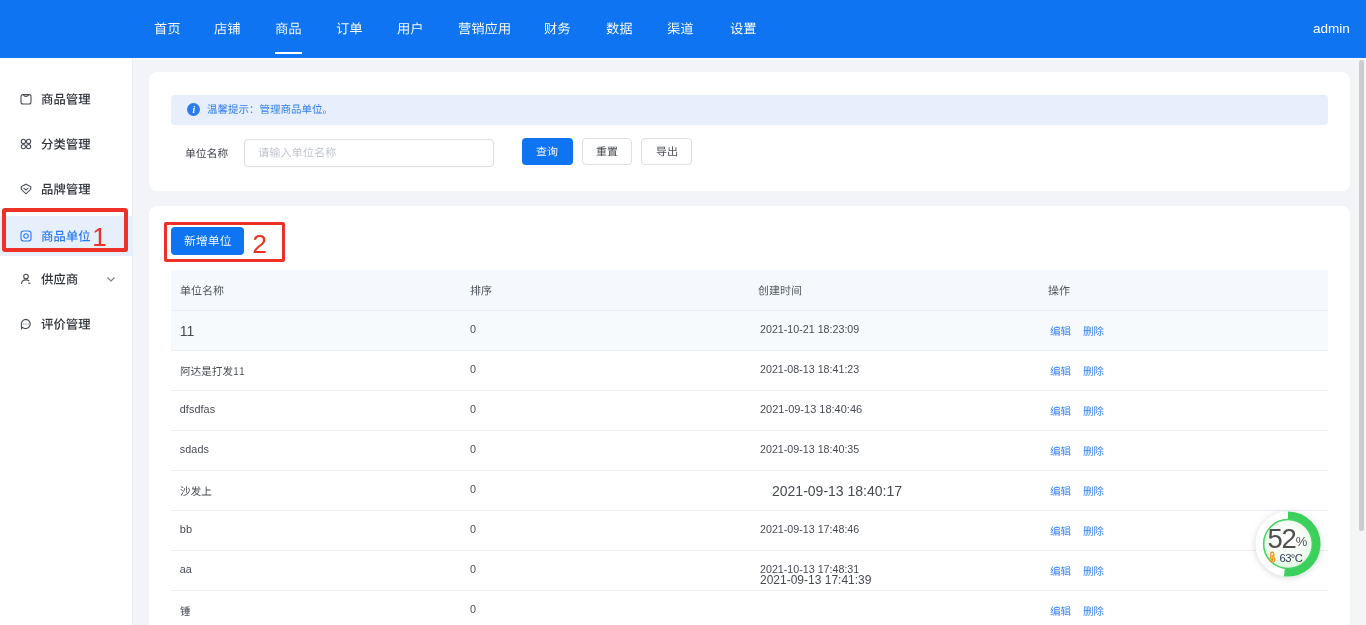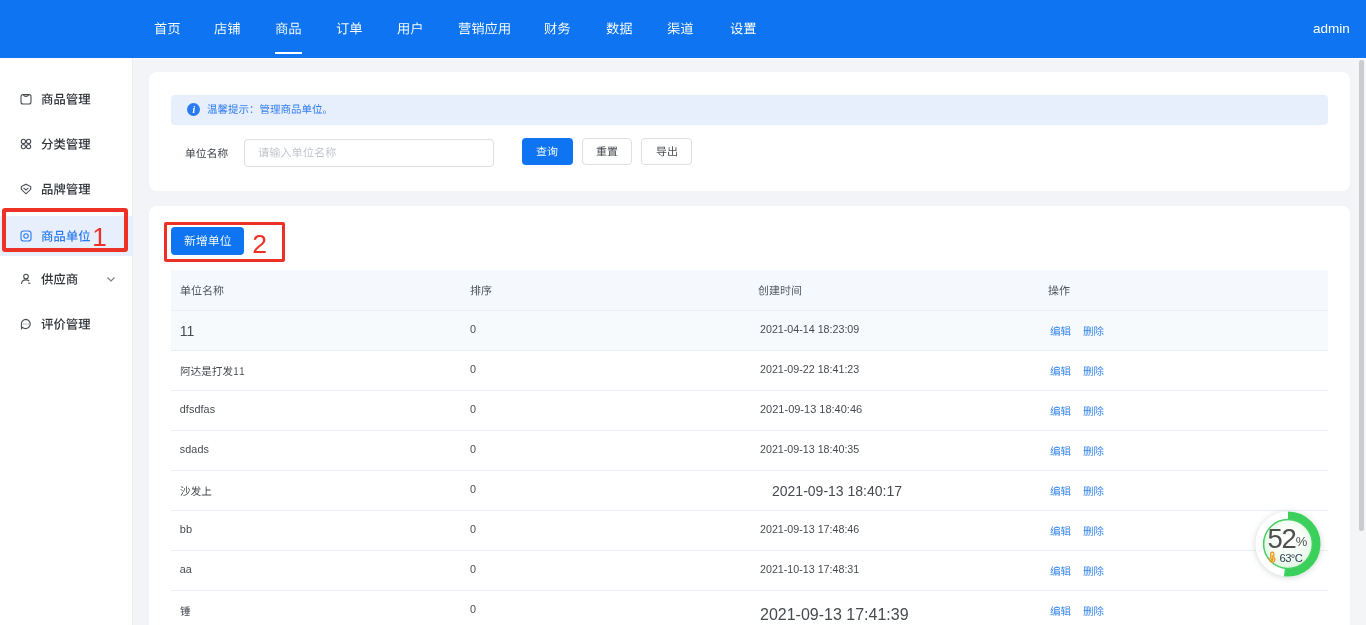--- a/index.html
+++ b/index.html
@@ -187,39 +187,39 @@
   </div>
 <div style="position:absolute;left:1048px;top:284.8px;width:23px;height:14px">
     <svg width="23" height="14" viewBox="0 0 23 14" style="position:absolute;left:0;top:0;overflow:visible">
       <path transform="translate(0,9.5)" fill="#4e545e" d="M5.8 -8.2H8.3V-7H5.8ZM5.1 -8.8V-6.4H9.1V-8.8ZM4.6 -5.3H6.1V-4H4.6ZM8 -5.3H9.5V-4H8ZM1.7 -9.2V-7H0.5V-6.2H1.7V-3.8C1.2 -3.7 0.8 -3.5 0.4 -3.4L0.6 -2.6L1.7 -3V-0.1C1.7 0 1.7 0.1 1.6 0.1C1.5 0.1 1.2 0.1 0.8 0.1C0.9 0.3 1 0.6 1 0.8C1.6 0.8 2 0.8 2.2 0.7C2.4 0.5 2.5 0.3 2.5 -0.1V-3.3L3.6 -3.7L3.5 -4.5L2.5 -4.1V-6.2H3.6V-7H2.5V-9.2ZM6.7 -3.4V-2.6H3.8V-1.9H6.1C5.4 -1.1 4.2 -0.4 3 -0C3.2 0.1 3.5 0.4 3.6 0.6C4.7 0.2 5.9 -0.5 6.7 -1.4V0.9H7.4V-1.5C8.1 -0.6 9.2 0.1 10.1 0.5C10.2 0.3 10.5 0.1 10.6 -0.1C9.7 -0.4 8.6 -1.1 7.9 -1.9H10.5V-2.6H7.4V-3.4H10.2V-5.9H7.4V-3.4H6.7V-5.9H4V-3.4Z M16.8 -9.1C16.2 -7.5 15.3 -5.9 14.4 -4.9C14.5 -4.7 14.9 -4.4 15 -4.3C15.6 -4.9 16.1 -5.7 16.6 -6.6H17.3V0.9H18.2V-1.8H21.5V-2.6H18.2V-4.3H21.3V-5H18.2V-6.6H21.6V-7.4H17C17.2 -7.9 17.4 -8.4 17.6 -8.9ZM14.1 -9.2C13.5 -7.5 12.5 -5.9 11.4 -4.8C11.6 -4.6 11.8 -4.2 11.9 -4C12.3 -4.4 12.6 -4.8 13 -5.3V0.9H13.8V-6.6C14.2 -7.3 14.6 -8.2 14.9 -9Z"></path>
     </svg>
   </div>
 <div class="abs" style="left:171px;top:310.5px;width:1157px;height:40px;background:#f7fafd"></div>
 <div class="abs" style="left:171px;top:349.5px;width:1157px;height:1px;background:#ebeef5"></div>
 <div class="abs" style="left:179.7px;top:323.0px;font-size:14px;color:#464a51;letter-spacing:0.1px">11</div>
 <div class="abs" style="left:470px;top:323.0px;font-size:10.8px;color:#464a51">0</div>
-<div class="abs" style="left:760px;top:323.2px;font-size:10.7px;color:#464a51">2021-04-14 18:23:09</div>
+<div class="abs" style="left:760px;top:323.2px;font-size:10.7px;color:#464a51">2021-10-21 18:23:09</div>
 <div style="position:absolute;left:1050px;top:325.5px;width:22px;height:13px">
     <svg width="22" height="13" viewBox="0 0 22 13" style="position:absolute;left:0;top:0;overflow:visible">
       <path transform="translate(0,9.0)" fill="#2d7ff0" d="M0.4 -0.6 0.6 0.2C1.5 -0.2 2.6 -0.6 3.6 -1.1L3.5 -1.7C2.3 -1.3 1.2 -0.8 0.4 -0.6ZM0.6 -4.4C0.8 -4.5 1 -4.6 2.2 -4.7C1.8 -4.1 1.4 -3.5 1.2 -3.3C0.9 -2.9 0.7 -2.6 0.5 -2.6C0.6 -2.4 0.7 -2.1 0.7 -1.9C0.9 -2 1.2 -2.1 3.6 -2.7C3.5 -2.8 3.5 -3.1 3.5 -3.3L1.8 -3C2.5 -3.9 3.2 -5.1 3.8 -6.3L3.2 -6.6C3 -6.2 2.8 -5.8 2.6 -5.4L1.4 -5.3C2 -6.2 2.6 -7.4 3 -8.6L2.3 -8.8C1.9 -7.5 1.2 -6.2 1 -5.8C0.7 -5.5 0.6 -5.2 0.4 -5.2C0.5 -5 0.6 -4.6 0.6 -4.4ZM6.6 -3.7V-2.1H5.7V-3.7ZM7.1 -3.7H7.8V-2.1H7.1ZM5.1 -4.3V0.8H5.7V-1.5H6.6V0.5H7.1V-1.5H7.8V0.5H8.4V-1.5H9.1V0.1C9.1 0.1 9.1 0.2 9 0.2C9 0.2 8.8 0.2 8.5 0.2C8.6 0.3 8.7 0.6 8.7 0.8C9.1 0.8 9.3 0.7 9.5 0.7C9.7 0.5 9.8 0.4 9.8 0.1V-4.3L9.1 -4.3ZM8.4 -3.7H9.1V-2.1H8.4ZM6.4 -8.7C6.5 -8.4 6.7 -8 6.8 -7.7H4.3V-5.4C4.3 -3.8 4.3 -1.5 3.3 0.2C3.5 0.3 3.8 0.5 3.9 0.7C4.9 -1 5.1 -3.5 5.1 -5.2H9.7V-7.7H7.7C7.5 -8 7.3 -8.5 7.1 -8.9ZM5.1 -7H8.9V-5.9H5.1Z M16.3 -7.9H19.1V-6.8H16.3ZM15.6 -8.5V-6.2H19.9V-8.5ZM11.4 -3.5C11.4 -3.6 11.7 -3.6 12.1 -3.6H13.1V-2.1L10.9 -1.8L11.1 -1L13.1 -1.4V0.8H13.8V-1.5L15 -1.8L14.9 -2.5L13.8 -2.2V-3.6H14.8V-4.3H13.8V-6H13.1V-4.3H12.1C12.3 -5.1 12.6 -5.9 12.9 -6.8H14.8V-7.6H13.1C13.2 -7.9 13.3 -8.3 13.3 -8.7L12.6 -8.8C12.5 -8.4 12.4 -8 12.3 -7.6H11V-6.8H12.1C11.9 -6 11.7 -5.3 11.6 -5C11.4 -4.6 11.3 -4.2 11.1 -4.2C11.2 -4 11.3 -3.6 11.4 -3.5ZM19.1 -5V-4.1H16.4V-5ZM14.7 -0.8 14.8 -0.1 19.1 -0.4V0.8H19.8V-0.5L20.6 -0.5L20.6 -1.2L19.8 -1.2V-5H20.5V-5.6H14.9V-5H15.7V-0.9ZM19.1 -3.5V-2.5H16.4V-3.5ZM19.1 -1.9V-1.1L16.4 -0.9V-1.9Z"></path>
     </svg>
   </div>
 <div style="position:absolute;left:1083px;top:325.5px;width:22px;height:13px">
     <svg width="22" height="13" viewBox="0 0 22 13" style="position:absolute;left:0;top:0;overflow:visible">
       <path transform="translate(0,9.0)" fill="#2d7ff0" d="M7.4 -7.7V-1.7H8.1V-7.7ZM9 -8.6V-0.1C9 0.1 8.9 0.1 8.8 0.1C8.6 0.1 8.2 0.2 7.7 0.1C7.8 0.3 7.9 0.7 7.9 0.8C8.6 0.8 9 0.8 9.3 0.7C9.6 0.6 9.7 0.4 9.7 -0.1V-8.6ZM0.5 -4.7V-4H1.1V-3.5C1.1 -2.2 1.1 -0.6 0.4 0.5C0.6 0.5 0.9 0.7 1 0.9C1.7 -0.3 1.8 -2.1 1.8 -3.5V-4H2.8V-0.1C2.8 -0 2.7 0 2.6 0C2.5 0 2.2 0 1.8 0C1.9 0.2 2 0.5 2 0.7C2.6 0.7 2.9 0.7 3.1 0.6C3.4 0.5 3.4 0.2 3.4 -0.1V-4H4.2V-3.9C4.2 -2.5 4.1 -0.7 3.5 0.5C3.7 0.6 4 0.7 4.1 0.8C4.7 -0.5 4.8 -2.5 4.8 -3.9V-4H5.8V-0.1C5.8 0 5.8 0 5.7 0C5.5 0 5.2 0 4.8 0C4.9 0.2 5 0.5 5 0.7C5.6 0.7 5.9 0.7 6.2 0.6C6.4 0.5 6.5 0.3 6.5 -0.1V-4H7V-4.7H6.5V-8.5H4.2V-4.7H3.4V-8.5H1.1V-4.7ZM1.8 -7.8H2.8V-4.7H1.8ZM4.8 -7.8H5.8V-4.7H4.8Z M15.5 -2.3C15.1 -1.6 14.6 -0.8 14 -0.2C14.2 -0.1 14.5 0.1 14.6 0.2C15.2 -0.4 15.8 -1.3 16.2 -2.1ZM18.5 -2.1C19.1 -1.4 19.7 -0.5 20 0.1L20.7 -0.3C20.3 -0.9 19.7 -1.7 19.1 -2.4ZM11.3 -8.4V0.8H12V-7.7H13.4C13.1 -7 12.8 -6 12.5 -5.3C13.3 -4.5 13.5 -3.8 13.5 -3.2C13.5 -2.8 13.4 -2.6 13.3 -2.4C13.2 -2.4 13.1 -2.4 12.9 -2.3C12.7 -2.3 12.5 -2.3 12.3 -2.4C12.4 -2.2 12.4 -1.9 12.4 -1.7C12.7 -1.6 13 -1.6 13.2 -1.7C13.4 -1.7 13.6 -1.8 13.8 -1.9C14.1 -2.1 14.2 -2.5 14.2 -3.1C14.2 -3.8 14 -4.5 13.2 -5.4C13.6 -6.2 14 -7.3 14.3 -8.1L13.8 -8.4L13.7 -8.4ZM14.4 -3.6V-2.9H17.2V-0.1C17.2 0.1 17.1 0.1 16.9 0.1C16.8 0.1 16.3 0.1 15.7 0.1C15.8 0.3 15.9 0.6 16 0.8C16.7 0.8 17.2 0.8 17.5 0.7C17.8 0.6 17.9 0.4 17.9 -0.1V-2.9H20.5V-3.6H17.9V-4.9H19.5V-5.6H15.4V-4.9H17.2V-3.6ZM17.4 -8.9C16.7 -7.6 15.4 -6.4 14.1 -5.7C14.3 -5.6 14.5 -5.3 14.6 -5.2C15.7 -5.8 16.7 -6.7 17.5 -7.7C18.4 -6.6 19.3 -5.8 20.2 -5.3C20.3 -5.5 20.5 -5.7 20.7 -5.9C19.8 -6.4 18.8 -7.1 17.9 -8.2L18.1 -8.6Z"></path>
     </svg>
   </div>
 <div class="abs" style="left:171px;top:389.5px;width:1157px;height:1px;background:#ebeef5"></div>
 <div style="position:absolute;left:179.7px;top:365.5px;width:66px;height:13px">
     <svg width="66" height="13" viewBox="0 0 66 13" style="position:absolute;left:0;top:0;overflow:visible">
       <path transform="translate(0,9.1)" fill="#464a51" d="M4 -8.2V-7.4H8.5V-0.1C8.5 0.1 8.5 0.1 8.2 0.1C8 0.1 7.2 0.1 6.4 0.1C6.5 0.3 6.6 0.6 6.6 0.8C7.7 0.8 8.4 0.8 8.8 0.7C9.1 0.6 9.3 0.4 9.3 -0.1V-7.4H10.2V-8.2ZM4.4 -5.9V-1.3H5.1V-2.1H7.4V-5.9ZM5.1 -5.2H6.7V-2.8H5.1ZM0.9 -8.4V0.8H1.6V-7.7H3C2.7 -7 2.4 -6.1 2.1 -5.3C2.9 -4.5 3.1 -3.8 3.1 -3.2C3.1 -2.9 3 -2.5 2.9 -2.4C2.8 -2.4 2.7 -2.3 2.5 -2.3C2.4 -2.3 2.2 -2.3 1.9 -2.4C2 -2.1 2.1 -1.8 2.1 -1.6C2.4 -1.6 2.6 -1.6 2.8 -1.7C3 -1.7 3.2 -1.7 3.4 -1.9C3.7 -2.1 3.8 -2.5 3.8 -3.1C3.8 -3.8 3.6 -4.5 2.9 -5.4C3.2 -6.3 3.6 -7.3 3.9 -8.2L3.4 -8.5L3.3 -8.4Z M11.4 -8.3C12 -7.7 12.5 -6.8 12.7 -6.3L13.5 -6.7C13.2 -7.2 12.6 -8.1 12.1 -8.7ZM16.8 -8.9C16.8 -8.2 16.8 -7.5 16.7 -6.8H14V-6H16.6C16.4 -4.2 15.8 -2.6 14 -1.7C14.1 -1.6 14.4 -1.3 14.5 -1.1C16 -1.9 16.7 -3 17.1 -4.4C18.2 -3.3 19.3 -2 19.9 -1.2L20.6 -1.7C19.9 -2.6 18.5 -4.2 17.3 -5.3L17.4 -6H20.6V-6.8H17.5C17.6 -7.5 17.6 -8.2 17.6 -8.9ZM13.4 -5H11.1V-4.2H12.6V-1.4C12.1 -1.2 11.5 -0.7 11 -0.1L11.5 0.7C12.1 -0.1 12.6 -0.7 13 -0.7C13.2 -0.7 13.5 -0.4 14 -0.1C14.7 0.4 15.6 0.5 16.9 0.5C17.9 0.5 19.9 0.5 20.6 0.4C20.6 0.2 20.7 -0.2 20.8 -0.4C19.8 -0.3 18.2 -0.2 17 -0.2C15.8 -0.2 14.9 -0.3 14.2 -0.7C13.8 -1 13.6 -1.2 13.4 -1.3Z M23.7 -6.4H29.2V-5.6H23.7ZM23.7 -7.9H29.2V-7H23.7ZM22.9 -8.5V-5H30V-8.5ZM23.6 -3.2C23.4 -1.6 22.7 -0.4 21.6 0.3C21.8 0.4 22.1 0.7 22.2 0.9C22.9 0.4 23.4 -0.3 23.8 -1.2C24.7 0.3 26.1 0.6 28.2 0.6H31.1C31.2 0.4 31.3 0.1 31.4 -0.1C30.9 -0.1 28.6 -0.1 28.2 -0.1C27.8 -0.1 27.4 -0.1 27 -0.2V-1.6H30.5V-2.3H27V-3.5H31.2V-4.2H21.8V-3.5H26.2V-0.3C25.3 -0.5 24.6 -1 24.2 -2C24.3 -2.3 24.4 -2.7 24.4 -3.1Z M33.9 -8.9V-6.8H32.3V-6H33.9V-3.7C33.3 -3.6 32.7 -3.4 32.2 -3.3L32.5 -2.5L33.9 -2.9V-0.2C33.9 -0.1 33.8 -0 33.7 -0C33.6 0 33.1 0 32.6 -0C32.7 0.2 32.8 0.5 32.8 0.7C33.6 0.7 34 0.7 34.3 0.6C34.6 0.5 34.7 0.2 34.7 -0.2V-3.2L36.3 -3.6L36.2 -4.4L34.7 -4V-6H36.2V-6.8H34.7V-8.9ZM36.2 -8V-7.2H39.3V-0.3C39.3 -0.1 39.2 -0.1 39 -0.1C38.7 -0 38 -0 37.2 -0.1C37.3 0.2 37.5 0.6 37.5 0.8C38.5 0.8 39.2 0.8 39.6 0.6C40 0.5 40.1 0.2 40.1 -0.3V-7.2H42V-8Z M49.5 -8.4C50 -7.9 50.6 -7.2 50.9 -6.8L51.5 -7.2C51.2 -7.6 50.6 -8.3 50.1 -8.8ZM43.9 -5.5C44 -5.7 44.4 -5.7 45.1 -5.7H46.5C45.8 -3.5 44.7 -1.8 42.7 -0.6C42.9 -0.5 43.2 -0.2 43.3 0C44.7 -0.8 45.7 -1.9 46.4 -3.2C46.9 -2.4 47.4 -1.7 48 -1.2C47.1 -0.5 46 -0.1 44.9 0.2C45.1 0.4 45.3 0.7 45.4 0.9C46.6 0.5 47.7 0.1 48.6 -0.6C49.6 0.1 50.8 0.6 52.1 0.9C52.2 0.7 52.4 0.3 52.6 0.2C51.3 -0.1 50.2 -0.5 49.3 -1.1C50.2 -2 50.9 -3 51.3 -4.4L50.8 -4.6L50.7 -4.6H47.1C47.2 -5 47.4 -5.3 47.5 -5.7H52.3L52.3 -6.5H47.7C47.8 -7.2 48 -8 48.1 -8.8L47.2 -8.9C47.1 -8.1 46.9 -7.3 46.8 -6.5H44.8C45.1 -7 45.4 -7.8 45.6 -8.4L44.8 -8.6C44.6 -7.8 44.2 -6.9 44.1 -6.7C43.9 -6.5 43.8 -6.3 43.7 -6.3C43.8 -6.1 43.9 -5.7 43.9 -5.5ZM48.6 -1.6C47.9 -2.2 47.3 -3 46.9 -3.8H50.3C49.9 -3 49.3 -2.2 48.6 -1.6Z M53.9 0H58.2V-0.8H56.6V-7.8H55.9C55.5 -7.5 55 -7.3 54.3 -7.2V-6.6H55.7V-0.8H53.9Z M59.8 0H64.1V-0.8H62.5V-7.8H61.8C61.4 -7.5 60.9 -7.3 60.2 -7.2V-6.6H61.6V-0.8H59.8Z"></path>
     </svg>
   </div>
 <div class="abs" style="left:470px;top:363.0px;font-size:10.8px;color:#464a51">0</div>
-<div class="abs" style="left:760px;top:363.2px;font-size:10.7px;color:#464a51">2021-09-22 18:41:23</div>
+<div class="abs" style="left:760px;top:363.2px;font-size:10.7px;color:#464a51">2021-08-13 18:41:23</div>
 <div style="position:absolute;left:1050px;top:365.5px;width:22px;height:13px">
     <svg width="22" height="13" viewBox="0 0 22 13" style="position:absolute;left:0;top:0;overflow:visible">
       <path transform="translate(0,9.0)" fill="#2d7ff0" d="M0.4 -0.6 0.6 0.2C1.5 -0.2 2.6 -0.6 3.6 -1.1L3.5 -1.7C2.3 -1.3 1.2 -0.8 0.4 -0.6ZM0.6 -4.4C0.8 -4.5 1 -4.6 2.2 -4.7C1.8 -4.1 1.4 -3.5 1.2 -3.3C0.9 -2.9 0.7 -2.6 0.5 -2.6C0.6 -2.4 0.7 -2.1 0.7 -1.9C0.9 -2 1.2 -2.1 3.6 -2.7C3.5 -2.8 3.5 -3.1 3.5 -3.3L1.8 -3C2.5 -3.9 3.2 -5.1 3.8 -6.3L3.2 -6.6C3 -6.2 2.8 -5.8 2.6 -5.4L1.4 -5.3C2 -6.2 2.6 -7.4 3 -8.6L2.3 -8.8C1.9 -7.5 1.2 -6.2 1 -5.8C0.7 -5.5 0.6 -5.2 0.4 -5.2C0.5 -5 0.6 -4.6 0.6 -4.4ZM6.6 -3.7V-2.1H5.7V-3.7ZM7.1 -3.7H7.8V-2.1H7.1ZM5.1 -4.3V0.8H5.7V-1.5H6.6V0.5H7.1V-1.5H7.8V0.5H8.4V-1.5H9.1V0.1C9.1 0.1 9.1 0.2 9 0.2C9 0.2 8.8 0.2 8.5 0.2C8.6 0.3 8.7 0.6 8.7 0.8C9.1 0.8 9.3 0.7 9.5 0.7C9.7 0.5 9.8 0.4 9.8 0.1V-4.3L9.1 -4.3ZM8.4 -3.7H9.1V-2.1H8.4ZM6.4 -8.7C6.5 -8.4 6.7 -8 6.8 -7.7H4.3V-5.4C4.3 -3.8 4.3 -1.5 3.3 0.2C3.5 0.3 3.8 0.5 3.9 0.7C4.9 -1 5.1 -3.5 5.1 -5.2H9.7V-7.7H7.7C7.5 -8 7.3 -8.5 7.1 -8.9ZM5.1 -7H8.9V-5.9H5.1Z M16.3 -7.9H19.1V-6.8H16.3ZM15.6 -8.5V-6.2H19.9V-8.5ZM11.4 -3.5C11.4 -3.6 11.7 -3.6 12.1 -3.6H13.1V-2.1L10.9 -1.8L11.1 -1L13.1 -1.4V0.8H13.8V-1.5L15 -1.8L14.9 -2.5L13.8 -2.2V-3.6H14.8V-4.3H13.8V-6H13.1V-4.3H12.1C12.3 -5.1 12.6 -5.9 12.9 -6.8H14.8V-7.6H13.1C13.2 -7.9 13.3 -8.3 13.3 -8.7L12.6 -8.8C12.5 -8.4 12.4 -8 12.3 -7.6H11V-6.8H12.1C11.9 -6 11.7 -5.3 11.6 -5C11.4 -4.6 11.3 -4.2 11.1 -4.2C11.2 -4 11.3 -3.6 11.4 -3.5ZM19.1 -5V-4.1H16.4V-5ZM14.7 -0.8 14.8 -0.1 19.1 -0.4V0.8H19.8V-0.5L20.6 -0.5L20.6 -1.2L19.8 -1.2V-5H20.5V-5.6H14.9V-5H15.7V-0.9ZM19.1 -3.5V-2.5H16.4V-3.5ZM19.1 -1.9V-1.1L16.4 -0.9V-1.9Z"></path>
     </svg>
   </div>
 <div style="position:absolute;left:1083px;top:365.5px;width:22px;height:13px">
     <svg width="22" height="13" viewBox="0 0 22 13" style="position:absolute;left:0;top:0;overflow:visible">
       <path transform="translate(0,9.0)" fill="#2d7ff0" d="M7.4 -7.7V-1.7H8.1V-7.7ZM9 -8.6V-0.1C9 0.1 8.9 0.1 8.8 0.1C8.6 0.1 8.2 0.2 7.7 0.1C7.8 0.3 7.9 0.7 7.9 0.8C8.6 0.8 9 0.8 9.3 0.7C9.6 0.6 9.7 0.4 9.7 -0.1V-8.6ZM0.5 -4.7V-4H1.1V-3.5C1.1 -2.2 1.1 -0.6 0.4 0.5C0.6 0.5 0.9 0.7 1 0.9C1.7 -0.3 1.8 -2.1 1.8 -3.5V-4H2.8V-0.1C2.8 -0 2.7 0 2.6 0C2.5 0 2.2 0 1.8 0C1.9 0.2 2 0.5 2 0.7C2.6 0.7 2.9 0.7 3.1 0.6C3.4 0.5 3.4 0.2 3.4 -0.1V-4H4.2V-3.9C4.2 -2.5 4.1 -0.7 3.5 0.5C3.7 0.6 4 0.7 4.1 0.8C4.7 -0.5 4.8 -2.5 4.8 -3.9V-4H5.8V-0.1C5.8 0 5.8 0 5.7 0C5.5 0 5.2 0 4.8 0C4.9 0.2 5 0.5 5 0.7C5.6 0.7 5.9 0.7 6.2 0.6C6.4 0.5 6.5 0.3 6.5 -0.1V-4H7V-4.7H6.5V-8.5H4.2V-4.7H3.4V-8.5H1.1V-4.7ZM1.8 -7.8H2.8V-4.7H1.8ZM4.8 -7.8H5.8V-4.7H4.8Z M15.5 -2.3C15.1 -1.6 14.6 -0.8 14 -0.2C14.2 -0.1 14.5 0.1 14.6 0.2C15.2 -0.4 15.8 -1.3 16.2 -2.1ZM18.5 -2.1C19.1 -1.4 19.7 -0.5 20 0.1L20.7 -0.3C20.3 -0.9 19.7 -1.7 19.1 -2.4ZM11.3 -8.4V0.8H12V-7.7H13.4C13.1 -7 12.8 -6 12.5 -5.3C13.3 -4.5 13.5 -3.8 13.5 -3.2C13.5 -2.8 13.4 -2.6 13.3 -2.4C13.2 -2.4 13.1 -2.4 12.9 -2.3C12.7 -2.3 12.5 -2.3 12.3 -2.4C12.4 -2.2 12.4 -1.9 12.4 -1.7C12.7 -1.6 13 -1.6 13.2 -1.7C13.4 -1.7 13.6 -1.8 13.8 -1.9C14.1 -2.1 14.2 -2.5 14.2 -3.1C14.2 -3.8 14 -4.5 13.2 -5.4C13.6 -6.2 14 -7.3 14.3 -8.1L13.8 -8.4L13.7 -8.4ZM14.4 -3.6V-2.9H17.2V-0.1C17.2 0.1 17.1 0.1 16.9 0.1C16.8 0.1 16.3 0.1 15.7 0.1C15.8 0.3 15.9 0.6 16 0.8C16.7 0.8 17.2 0.8 17.5 0.7C17.8 0.6 17.9 0.4 17.9 -0.1V-2.9H20.5V-3.6H17.9V-4.9H19.5V-5.6H15.4V-4.9H17.2V-3.6ZM17.4 -8.9C16.7 -7.6 15.4 -6.4 14.1 -5.7C14.3 -5.6 14.5 -5.3 14.6 -5.2C15.7 -5.8 16.7 -6.7 17.5 -7.7C18.4 -6.6 19.3 -5.8 20.2 -5.3C20.3 -5.5 20.5 -5.7 20.7 -5.9C19.8 -6.4 18.8 -7.1 17.9 -8.2L18.1 -8.6Z"></path>
     </svg>
   </div>
@@ -296,21 +296,21 @@
     <svg width="22" height="13" viewBox="0 0 22 13" style="position:absolute;left:0;top:0;overflow:visible">
       <path transform="translate(0,9.0)" fill="#2d7ff0" d="M7.4 -7.7V-1.7H8.1V-7.7ZM9 -8.6V-0.1C9 0.1 8.9 0.1 8.8 0.1C8.6 0.1 8.2 0.2 7.7 0.1C7.8 0.3 7.9 0.7 7.9 0.8C8.6 0.8 9 0.8 9.3 0.7C9.6 0.6 9.7 0.4 9.7 -0.1V-8.6ZM0.5 -4.7V-4H1.1V-3.5C1.1 -2.2 1.1 -0.6 0.4 0.5C0.6 0.5 0.9 0.7 1 0.9C1.7 -0.3 1.8 -2.1 1.8 -3.5V-4H2.8V-0.1C2.8 -0 2.7 0 2.6 0C2.5 0 2.2 0 1.8 0C1.9 0.2 2 0.5 2 0.7C2.6 0.7 2.9 0.7 3.1 0.6C3.4 0.5 3.4 0.2 3.4 -0.1V-4H4.2V-3.9C4.2 -2.5 4.1 -0.7 3.5 0.5C3.7 0.6 4 0.7 4.1 0.8C4.7 -0.5 4.8 -2.5 4.8 -3.9V-4H5.8V-0.1C5.8 0 5.8 0 5.7 0C5.5 0 5.2 0 4.8 0C4.9 0.2 5 0.5 5 0.7C5.6 0.7 5.9 0.7 6.2 0.6C6.4 0.5 6.5 0.3 6.5 -0.1V-4H7V-4.7H6.5V-8.5H4.2V-4.7H3.4V-8.5H1.1V-4.7ZM1.8 -7.8H2.8V-4.7H1.8ZM4.8 -7.8H5.8V-4.7H4.8Z M15.5 -2.3C15.1 -1.6 14.6 -0.8 14 -0.2C14.2 -0.1 14.5 0.1 14.6 0.2C15.2 -0.4 15.8 -1.3 16.2 -2.1ZM18.5 -2.1C19.1 -1.4 19.7 -0.5 20 0.1L20.7 -0.3C20.3 -0.9 19.7 -1.7 19.1 -2.4ZM11.3 -8.4V0.8H12V-7.7H13.4C13.1 -7 12.8 -6 12.5 -5.3C13.3 -4.5 13.5 -3.8 13.5 -3.2C13.5 -2.8 13.4 -2.6 13.3 -2.4C13.2 -2.4 13.1 -2.4 12.9 -2.3C12.7 -2.3 12.5 -2.3 12.3 -2.4C12.4 -2.2 12.4 -1.9 12.4 -1.7C12.7 -1.6 13 -1.6 13.2 -1.7C13.4 -1.7 13.6 -1.8 13.8 -1.9C14.1 -2.1 14.2 -2.5 14.2 -3.1C14.2 -3.8 14 -4.5 13.2 -5.4C13.6 -6.2 14 -7.3 14.3 -8.1L13.8 -8.4L13.7 -8.4ZM14.4 -3.6V-2.9H17.2V-0.1C17.2 0.1 17.1 0.1 16.9 0.1C16.8 0.1 16.3 0.1 15.7 0.1C15.8 0.3 15.9 0.6 16 0.8C16.7 0.8 17.2 0.8 17.5 0.7C17.8 0.6 17.9 0.4 17.9 -0.1V-2.9H20.5V-3.6H17.9V-4.9H19.5V-5.6H15.4V-4.9H17.2V-3.6ZM17.4 -8.9C16.7 -7.6 15.4 -6.4 14.1 -5.7C14.3 -5.6 14.5 -5.3 14.6 -5.2C15.7 -5.8 16.7 -6.7 17.5 -7.7C18.4 -6.6 19.3 -5.8 20.2 -5.3C20.3 -5.5 20.5 -5.7 20.7 -5.9C19.8 -6.4 18.8 -7.1 17.9 -8.2L18.1 -8.6Z"></path>
     </svg>
   </div>
 <div style="position:absolute;left:179.7px;top:605.5px;width:12px;height:13px">
     <svg width="12" height="13" viewBox="0 0 12 13" style="position:absolute;left:0;top:0;overflow:visible">
       <path transform="translate(0,9.1)" fill="#464a51" d="M1.8 -8.9C1.5 -7.9 0.9 -6.9 0.3 -6.2C0.4 -6 0.7 -5.6 0.7 -5.5C1.1 -5.9 1.4 -6.4 1.7 -6.9H4.1V-7.7H2.1C2.2 -8 2.4 -8.4 2.5 -8.7ZM0.6 -3.6V-2.9H2V-0.9C2 -0.3 1.6 0 1.4 0.2C1.5 0.3 1.7 0.6 1.8 0.7C2 0.5 2.3 0.3 4.1 -0.7C4 -0.9 3.9 -1.2 3.9 -1.4L2.7 -0.7V-2.9H4V-3.6H2.7V-5.1H3.8V-5.8H1.1V-5.1H2V-3.6ZM4.6 -0.1V0.6H9.6V-0.1H7.5V-1.5H10V-2.2H9.1V-3.7H10.2V-4.4H9.1V-5.7H9.9V-6.5H7.5V-7.8C8.2 -7.9 9 -8 9.6 -8.1L9.1 -8.8C8 -8.5 6.1 -8.3 4.4 -8.2C4.5 -8 4.6 -7.7 4.6 -7.5C5.3 -7.5 6 -7.6 6.7 -7.7V-6.5H4.2V-5.7H5V-4.4H3.9V-3.7H5V-2.2H4.1V-1.5H6.7V-0.1ZM6.7 -5.7V-4.4H5.7V-5.7ZM7.5 -5.7H8.4V-4.4H7.5ZM6.7 -2.2H5.7V-3.7H6.7ZM7.5 -2.2V-3.7H8.4V-2.2Z"></path>
     </svg>
   </div>
 <div class="abs" style="left:470px;top:603.0px;font-size:10.8px;color:#464a51">0</div>
-<div class="abs" style="left:760px;top:606px;font-size:16px;color:#464a51">2021-09-13 17:41:39</div>
+<div class="abs" style="left:760px;top:573px;font-size:12px;color:#464a51">2021-09-13 17:41:39</div>
 <div style="position:absolute;left:1050px;top:605.5px;width:22px;height:13px">
     <svg width="22" height="13" viewBox="0 0 22 13" style="position:absolute;left:0;top:0;overflow:visible">
       <path transform="translate(0,9.0)" fill="#2d7ff0" d="M0.4 -0.6 0.6 0.2C1.5 -0.2 2.6 -0.6 3.6 -1.1L3.5 -1.7C2.3 -1.3 1.2 -0.8 0.4 -0.6ZM0.6 -4.4C0.8 -4.5 1 -4.6 2.2 -4.7C1.8 -4.1 1.4 -3.5 1.2 -3.3C0.9 -2.9 0.7 -2.6 0.5 -2.6C0.6 -2.4 0.7 -2.1 0.7 -1.9C0.9 -2 1.2 -2.1 3.6 -2.7C3.5 -2.8 3.5 -3.1 3.5 -3.3L1.8 -3C2.5 -3.9 3.2 -5.1 3.8 -6.3L3.2 -6.6C3 -6.2 2.8 -5.8 2.6 -5.4L1.4 -5.3C2 -6.2 2.6 -7.4 3 -8.6L2.3 -8.8C1.9 -7.5 1.2 -6.2 1 -5.8C0.7 -5.5 0.6 -5.2 0.4 -5.2C0.5 -5 0.6 -4.6 0.6 -4.4ZM6.6 -3.7V-2.1H5.7V-3.7ZM7.1 -3.7H7.8V-2.1H7.1ZM5.1 -4.3V0.8H5.7V-1.5H6.6V0.5H7.1V-1.5H7.8V0.5H8.4V-1.5H9.1V0.1C9.1 0.1 9.1 0.2 9 0.2C9 0.2 8.8 0.2 8.5 0.2C8.6 0.3 8.7 0.6 8.7 0.8C9.1 0.8 9.3 0.7 9.5 0.7C9.7 0.5 9.8 0.4 9.8 0.1V-4.3L9.1 -4.3ZM8.4 -3.7H9.1V-2.1H8.4ZM6.4 -8.7C6.5 -8.4 6.7 -8 6.8 -7.7H4.3V-5.4C4.3 -3.8 4.3 -1.5 3.3 0.2C3.5 0.3 3.8 0.5 3.9 0.7C4.9 -1 5.1 -3.5 5.1 -5.2H9.7V-7.7H7.7C7.5 -8 7.3 -8.5 7.1 -8.9ZM5.1 -7H8.9V-5.9H5.1Z M16.3 -7.9H19.1V-6.8H16.3ZM15.6 -8.5V-6.2H19.9V-8.5ZM11.4 -3.5C11.4 -3.6 11.7 -3.6 12.1 -3.6H13.1V-2.1L10.9 -1.8L11.1 -1L13.1 -1.4V0.8H13.8V-1.5L15 -1.8L14.9 -2.5L13.8 -2.2V-3.6H14.8V-4.3H13.8V-6H13.1V-4.3H12.1C12.3 -5.1 12.6 -5.9 12.9 -6.8H14.8V-7.6H13.1C13.2 -7.9 13.3 -8.3 13.3 -8.7L12.6 -8.8C12.5 -8.4 12.4 -8 12.3 -7.6H11V-6.8H12.1C11.9 -6 11.7 -5.3 11.6 -5C11.4 -4.6 11.3 -4.2 11.1 -4.2C11.2 -4 11.3 -3.6 11.4 -3.5ZM19.1 -5V-4.1H16.4V-5ZM14.7 -0.8 14.8 -0.1 19.1 -0.4V0.8H19.8V-0.5L20.6 -0.5L20.6 -1.2L19.8 -1.2V-5H20.5V-5.6H14.9V-5H15.7V-0.9ZM19.1 -3.5V-2.5H16.4V-3.5ZM19.1 -1.9V-1.1L16.4 -0.9V-1.9Z"></path>
     </svg>
   </div>
 <div style="position:absolute;left:1083px;top:605.5px;width:22px;height:13px">
     <svg width="22" height="13" viewBox="0 0 22 13" style="position:absolute;left:0;top:0;overflow:visible">
       <path transform="translate(0,9.0)" fill="#2d7ff0" d="M7.4 -7.7V-1.7H8.1V-7.7ZM9 -8.6V-0.1C9 0.1 8.9 0.1 8.8 0.1C8.6 0.1 8.2 0.2 7.7 0.1C7.8 0.3 7.9 0.7 7.9 0.8C8.6 0.8 9 0.8 9.3 0.7C9.6 0.6 9.7 0.4 9.7 -0.1V-8.6ZM0.5 -4.7V-4H1.1V-3.5C1.1 -2.2 1.1 -0.6 0.4 0.5C0.6 0.5 0.9 0.7 1 0.9C1.7 -0.3 1.8 -2.1 1.8 -3.5V-4H2.8V-0.1C2.8 -0 2.7 0 2.6 0C2.5 0 2.2 0 1.8 0C1.9 0.2 2 0.5 2 0.7C2.6 0.7 2.9 0.7 3.1 0.6C3.4 0.5 3.4 0.2 3.4 -0.1V-4H4.2V-3.9C4.2 -2.5 4.1 -0.7 3.5 0.5C3.7 0.6 4 0.7 4.1 0.8C4.7 -0.5 4.8 -2.5 4.8 -3.9V-4H5.8V-0.1C5.8 0 5.8 0 5.7 0C5.5 0 5.2 0 4.8 0C4.9 0.2 5 0.5 5 0.7C5.6 0.7 5.9 0.7 6.2 0.6C6.4 0.5 6.5 0.3 6.5 -0.1V-4H7V-4.7H6.5V-8.5H4.2V-4.7H3.4V-8.5H1.1V-4.7ZM1.8 -7.8H2.8V-4.7H1.8ZM4.8 -7.8H5.8V-4.7H4.8Z M15.5 -2.3C15.1 -1.6 14.6 -0.8 14 -0.2C14.2 -0.1 14.5 0.1 14.6 0.2C15.2 -0.4 15.8 -1.3 16.2 -2.1ZM18.5 -2.1C19.1 -1.4 19.7 -0.5 20 0.1L20.7 -0.3C20.3 -0.9 19.7 -1.7 19.1 -2.4ZM11.3 -8.4V0.8H12V-7.7H13.4C13.1 -7 12.8 -6 12.5 -5.3C13.3 -4.5 13.5 -3.8 13.5 -3.2C13.5 -2.8 13.4 -2.6 13.3 -2.4C13.2 -2.4 13.1 -2.4 12.9 -2.3C12.7 -2.3 12.5 -2.3 12.3 -2.4C12.4 -2.2 12.4 -1.9 12.4 -1.7C12.7 -1.6 13 -1.6 13.2 -1.7C13.4 -1.7 13.6 -1.8 13.8 -1.9C14.1 -2.1 14.2 -2.5 14.2 -3.1C14.2 -3.8 14 -4.5 13.2 -5.4C13.6 -6.2 14 -7.3 14.3 -8.1L13.8 -8.4L13.7 -8.4ZM14.4 -3.6V-2.9H17.2V-0.1C17.2 0.1 17.1 0.1 16.9 0.1C16.8 0.1 16.3 0.1 15.7 0.1C15.8 0.3 15.9 0.6 16 0.8C16.7 0.8 17.2 0.8 17.5 0.7C17.8 0.6 17.9 0.4 17.9 -0.1V-2.9H20.5V-3.6H17.9V-4.9H19.5V-5.6H15.4V-4.9H17.2V-3.6ZM17.4 -8.9C16.7 -7.6 15.4 -6.4 14.1 -5.7C14.3 -5.6 14.5 -5.3 14.6 -5.2C15.7 -5.8 16.7 -6.7 17.5 -7.7C18.4 -6.6 19.3 -5.8 20.2 -5.3C20.3 -5.5 20.5 -5.7 20.7 -5.9C19.8 -6.4 18.8 -7.1 17.9 -8.2L18.1 -8.6Z"></path>
     </svg>
   </div>

